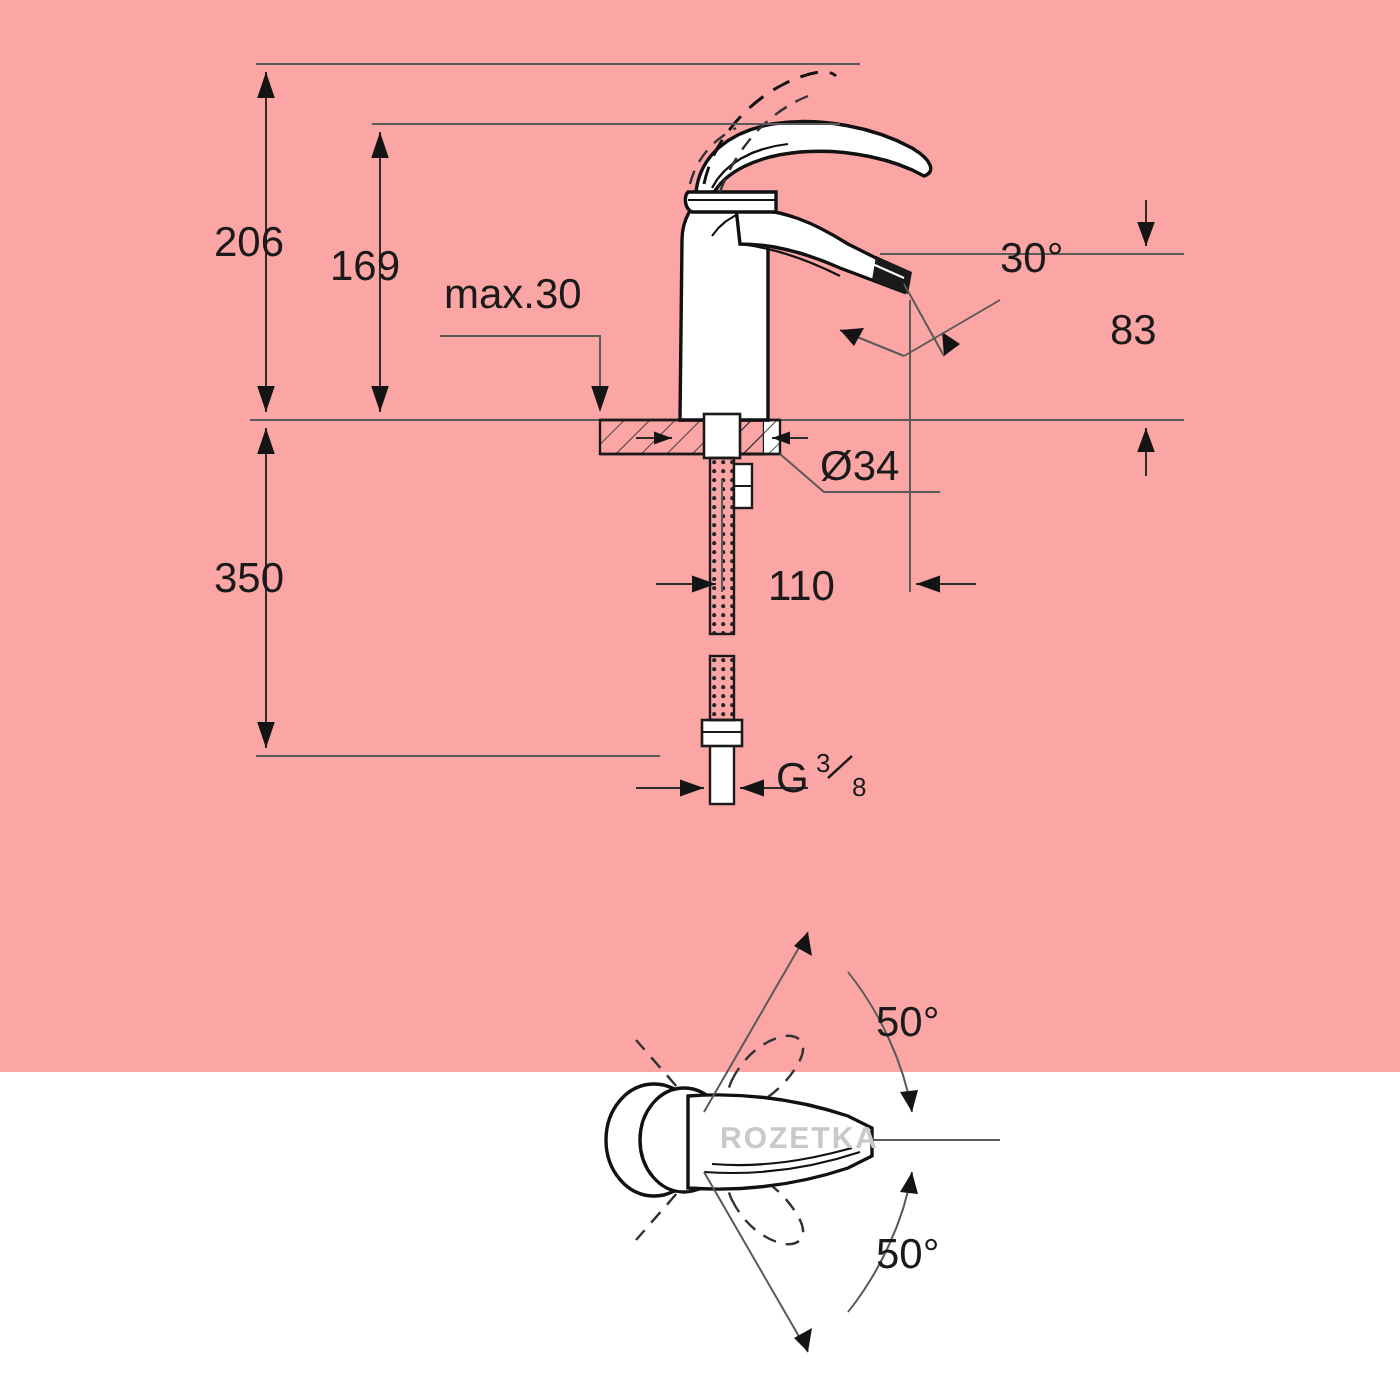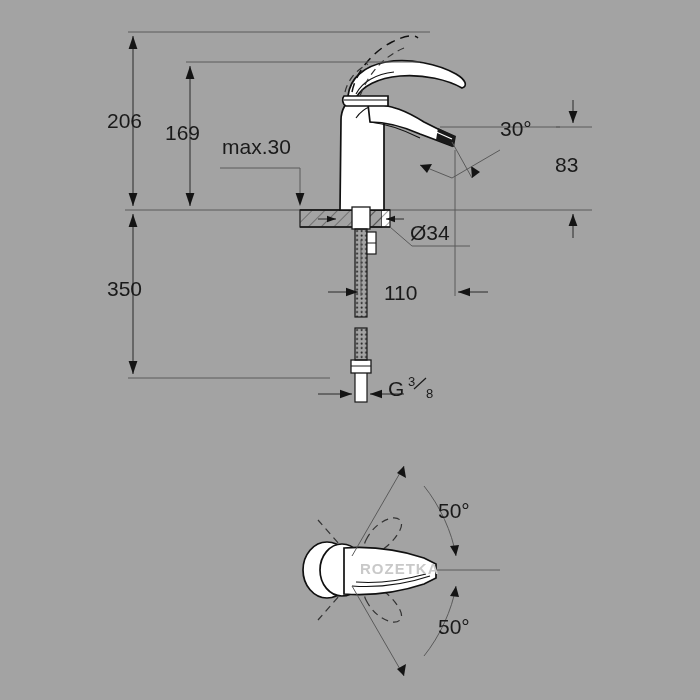--- a/index.html
+++ b/index.html
@@ -9,22 +9,22 @@
   }
   body {
     width: 700px;
     height: 700px;
     overflow: hidden;
     font-family: "Liberation Sans", sans-serif;
   }
   #drawing-root {
     position: relative;
     width: 700px;
-    height: 700px;
-    background: #a3a3a3;
+    height: 536px;
+    background: #fca5a5;
   }
   svg.sheet {
     position: absolute;
     left: 0;
     top: 0;
     width: 700px;
     height: 700px;
     display: block;
   }
   text {

